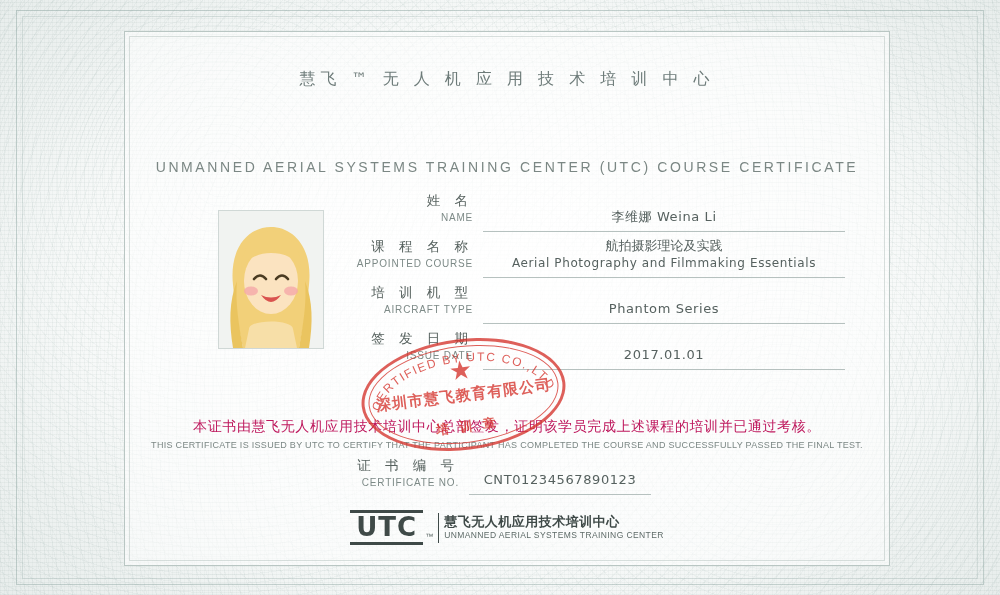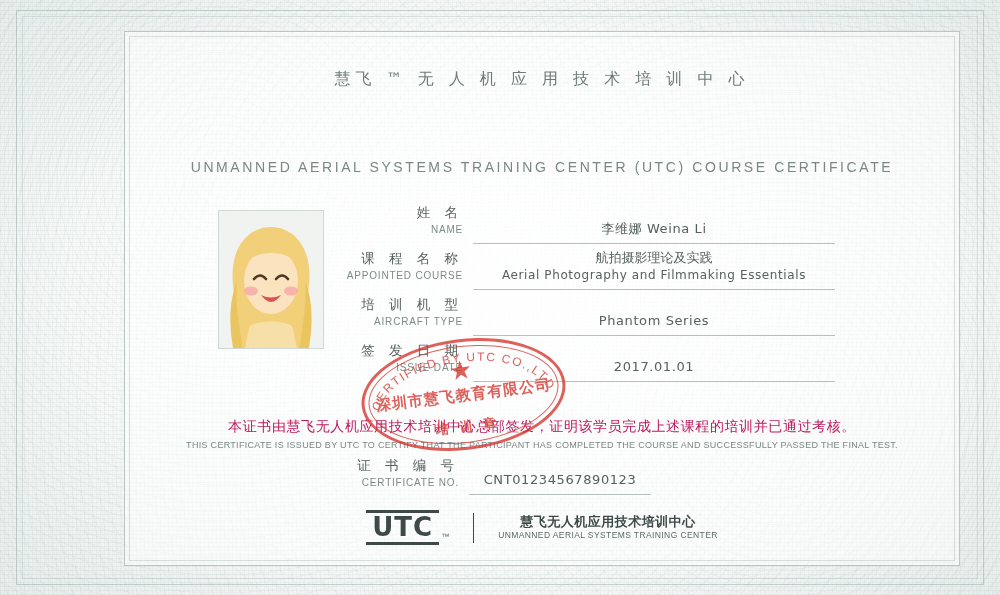--- a/index.html
+++ b/index.html
@@ -56,21 +56,21 @@
     position: absolute;
     left: 22px; top: 16px; right: 22px; bottom: 16px;
     border: 1px solid rgba(140,165,160,0.25);
   }
 
   
   .frame {
     position: absolute;
     left: 124px;
     top: 31px;
-    width: 836px;
+    width: 766px;
     height: 535px;
     border: 1px solid #b9c6c3;
     background: rgba(255,255,255,0.55);
     box-sizing: border-box;
   }
   .frame-inner {
     position: absolute;
     inset: 4px;
     border: 1px solid rgba(185,198,195,0.55);
     pointer-events: none;
@@ -119,24 +119,23 @@
     height: 137px;
     background: #f0f2f0;
     border: 1px solid rgba(175,190,187,0.5);
     overflow: hidden;
   }
   .avatar-svg { position: absolute; left: 0; top: 0; }
 
   
   .fields {
     position: absolute;
-    left: 210px;
+    left: 220px;
     top: 160px;
     width: 500px;
-    margin-top: 12px;
   }
   .field-row {
     position: relative;
     height: 46px;
   }
   .f-label {
     position: absolute;
     left: 0;
     width: 128px;
     text-align: right;
@@ -207,22 +206,21 @@
   }
 
   
   .footer {
     position: absolute;
     left: 0; right: 0;
     bottom: 20px;
     display: flex;
     justify-content: center;
     align-items: center;
-    gap: 20px;
-    text-align: center;
+    gap: 1px;
   }
   .utc-logo {
     display: flex;
     align-items: center;
   }
   .utc-text {
     font-family: "DejaVu Sans", sans-serif;
     font-weight: bold;
     font-size: 26px;
     letter-spacing: 1px;

